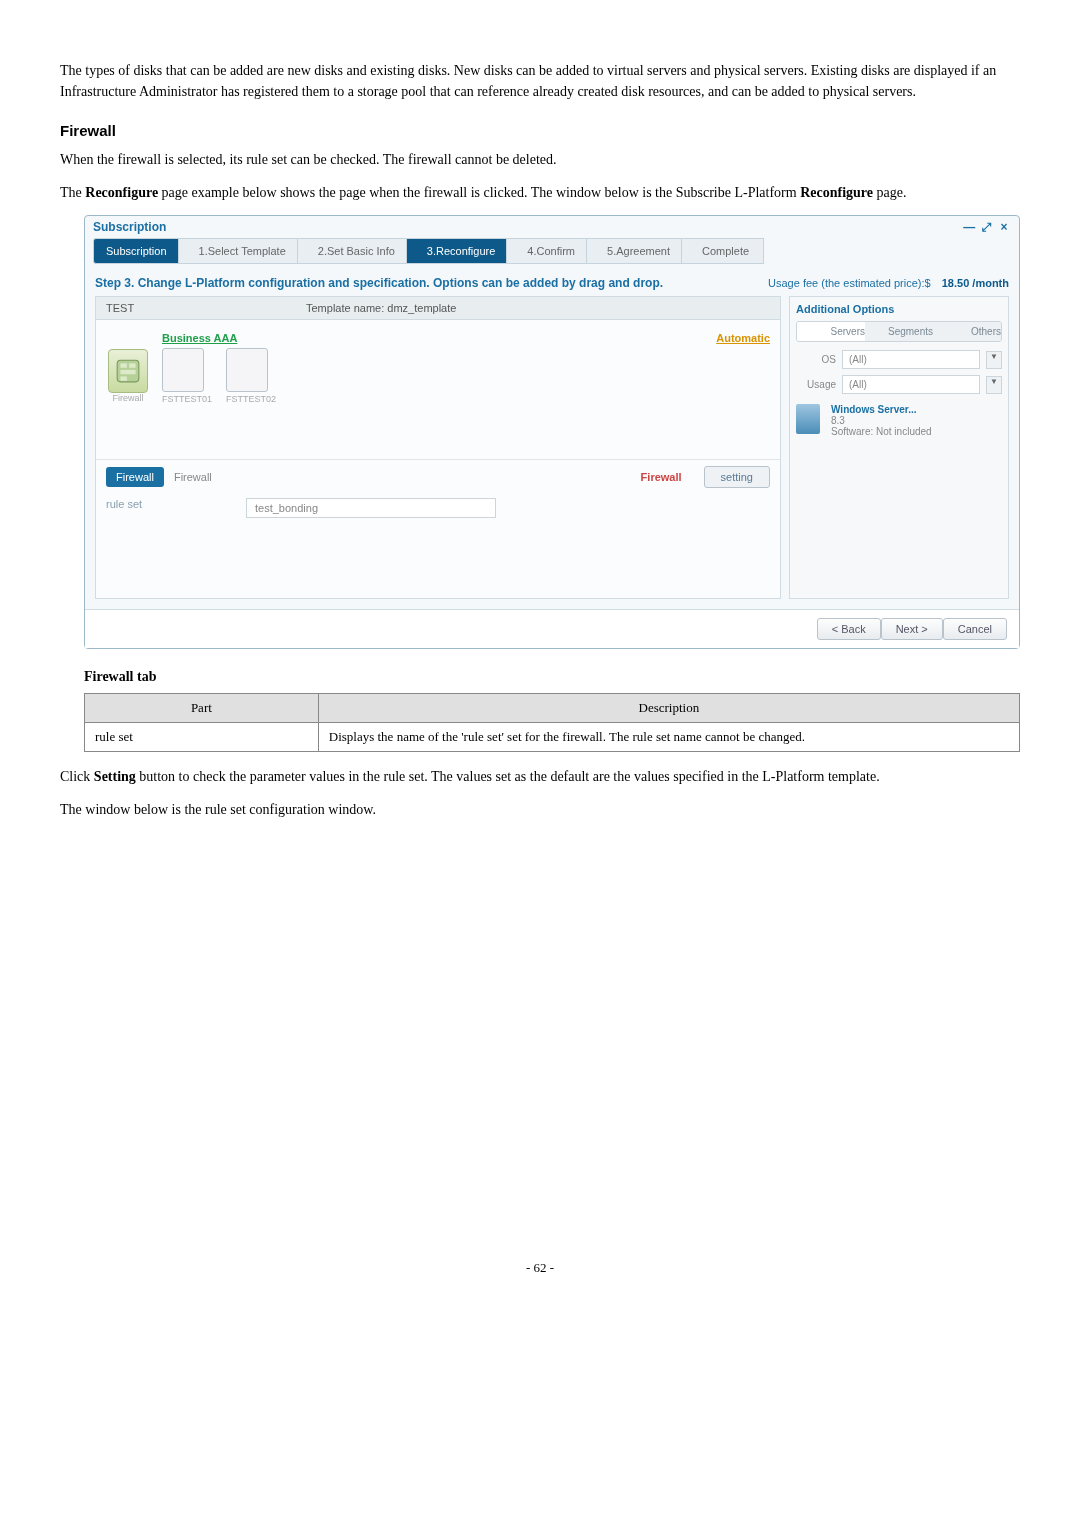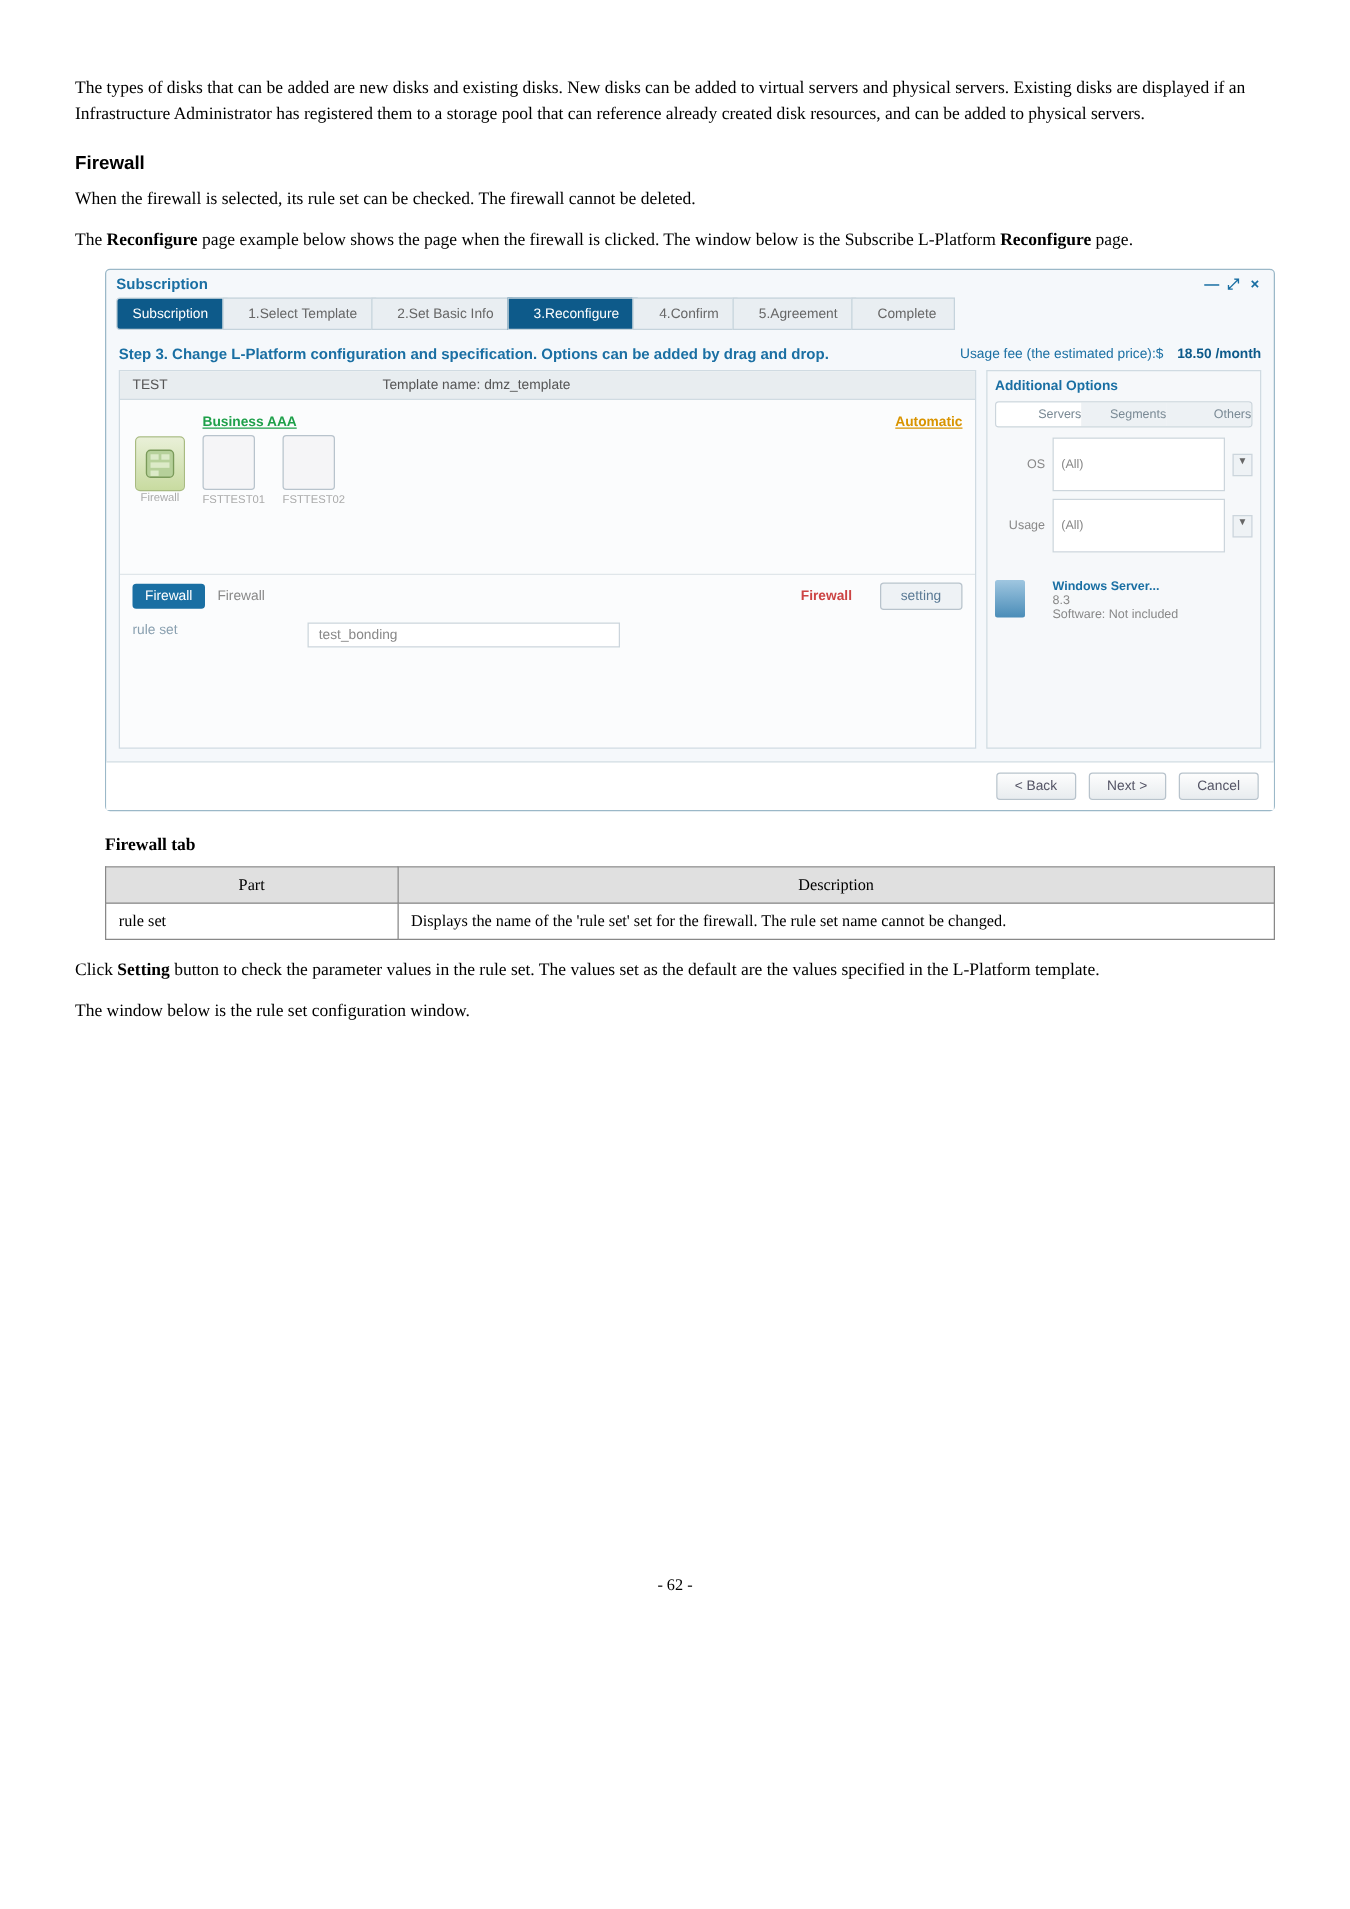--- a/index.html
+++ b/index.html
@@ -40,27 +40,27 @@
 .kv-row { display: flex; padding: 4px 10px 20px 10px; }
 .kv-row .key { color: #8aa0b0; width: 140px; }
 .kv-row .val { background: #fff; border: 1px solid #ccd5dc; padding: 3px 8px; width: 250px; color: #888; }
 .sidebar { width: 220px; background: #f6f8fa; border: 1px solid #d0dbe2; padding: 6px; }
 .side-hdr { color: #1a6fa3; font-weight: bold; font-size: 11px; margin-bottom: 6px; }
 .side-tabs { display: flex; border: 1px solid #ccd5dc; border-radius: 3px; overflow: hidden; margin-bottom: 8px; font-size: 10px; }
 .side-tabs div { flex: 1; text-align: right; padding: 4px 0; background: #edf1f4; color: #7a8a95; cursor: pointer; }
 .side-tabs div.act { background: #fff; }
 .side-row { display: flex; align-items: center; gap: 6px; margin-bottom: 6px; font-size: 10px; }
 .side-row label { width: 40px; text-align: right; color: #888; }
-.side-row .sel { flex: 1; background: #fff; border: 1px solid #ccd5dc; padding: 15px 6px; color: #888; }
+.side-row .sel { flex: 1; background: #fff; border: 1px solid #ccd5dc; padding: 3px 6px; color: #888; }
 .side-row .dd { width: 16px; height: 18px; border: 1px solid #ccd5dc; background: #eef2f5; text-align: center; cursor: pointer; font-size: 8px; color: #666; }
-.server-card { display: flex; gap: 22px; margin-top: 22px; }
+.server-card { display: flex; gap: 11px; margin-top: 10px; }
 .server-card .thumb { width: 24px; height: 30px; background: linear-gradient(#9fc6e0, #4a8db8); border-radius: 2px; }
 .server-card .info { font-size: 10px; color: #888; }
 .server-card .name { color: #1a6fa3; font-weight: bold; }
-.footer-btns { display: flex; justify-content: flex-end; gap: 10px; padding: 8px 12px; background: #fff; border-top: 1px solid #d0dbe2; }
+.footer-btns { display: flex; justify-content: flex-end; padding: 8px 12px; background: #fff; border-top: 1px solid #d0dbe2; }
 .footer-btns button { background: linear-gradient(#fdfdfd, #e8ecef); border: 1px solid #b8c3cc; border-radius: 3px; padding: 4px 14px; font-size: 11px; color: #556; cursor: pointer; }
 .tbl-head { font-weight: bold; margin: 20px 0 8px 24px; font-family: "Times New Roman", serif; }
 table.doc-table { border-collapse: collapse; width: calc(100% - 24px); margin-left: 24px; margin-bottom: 14px; font-family: "Times New Roman", serif; font-size: 13px; }
 table.doc-table th { background: #e0e0e0; border: 1px solid #888; padding: 6px 10px; font-weight: normal; }
 table.doc-table td { border: 1px solid #888; padding: 6px 10px; }
 .page-num { text-align: center; margin-top: 440px; font-size: 13px; }
 .tiny { font-size: 9px; color: #aaa; }
 </style>
 </head>
 <body>

